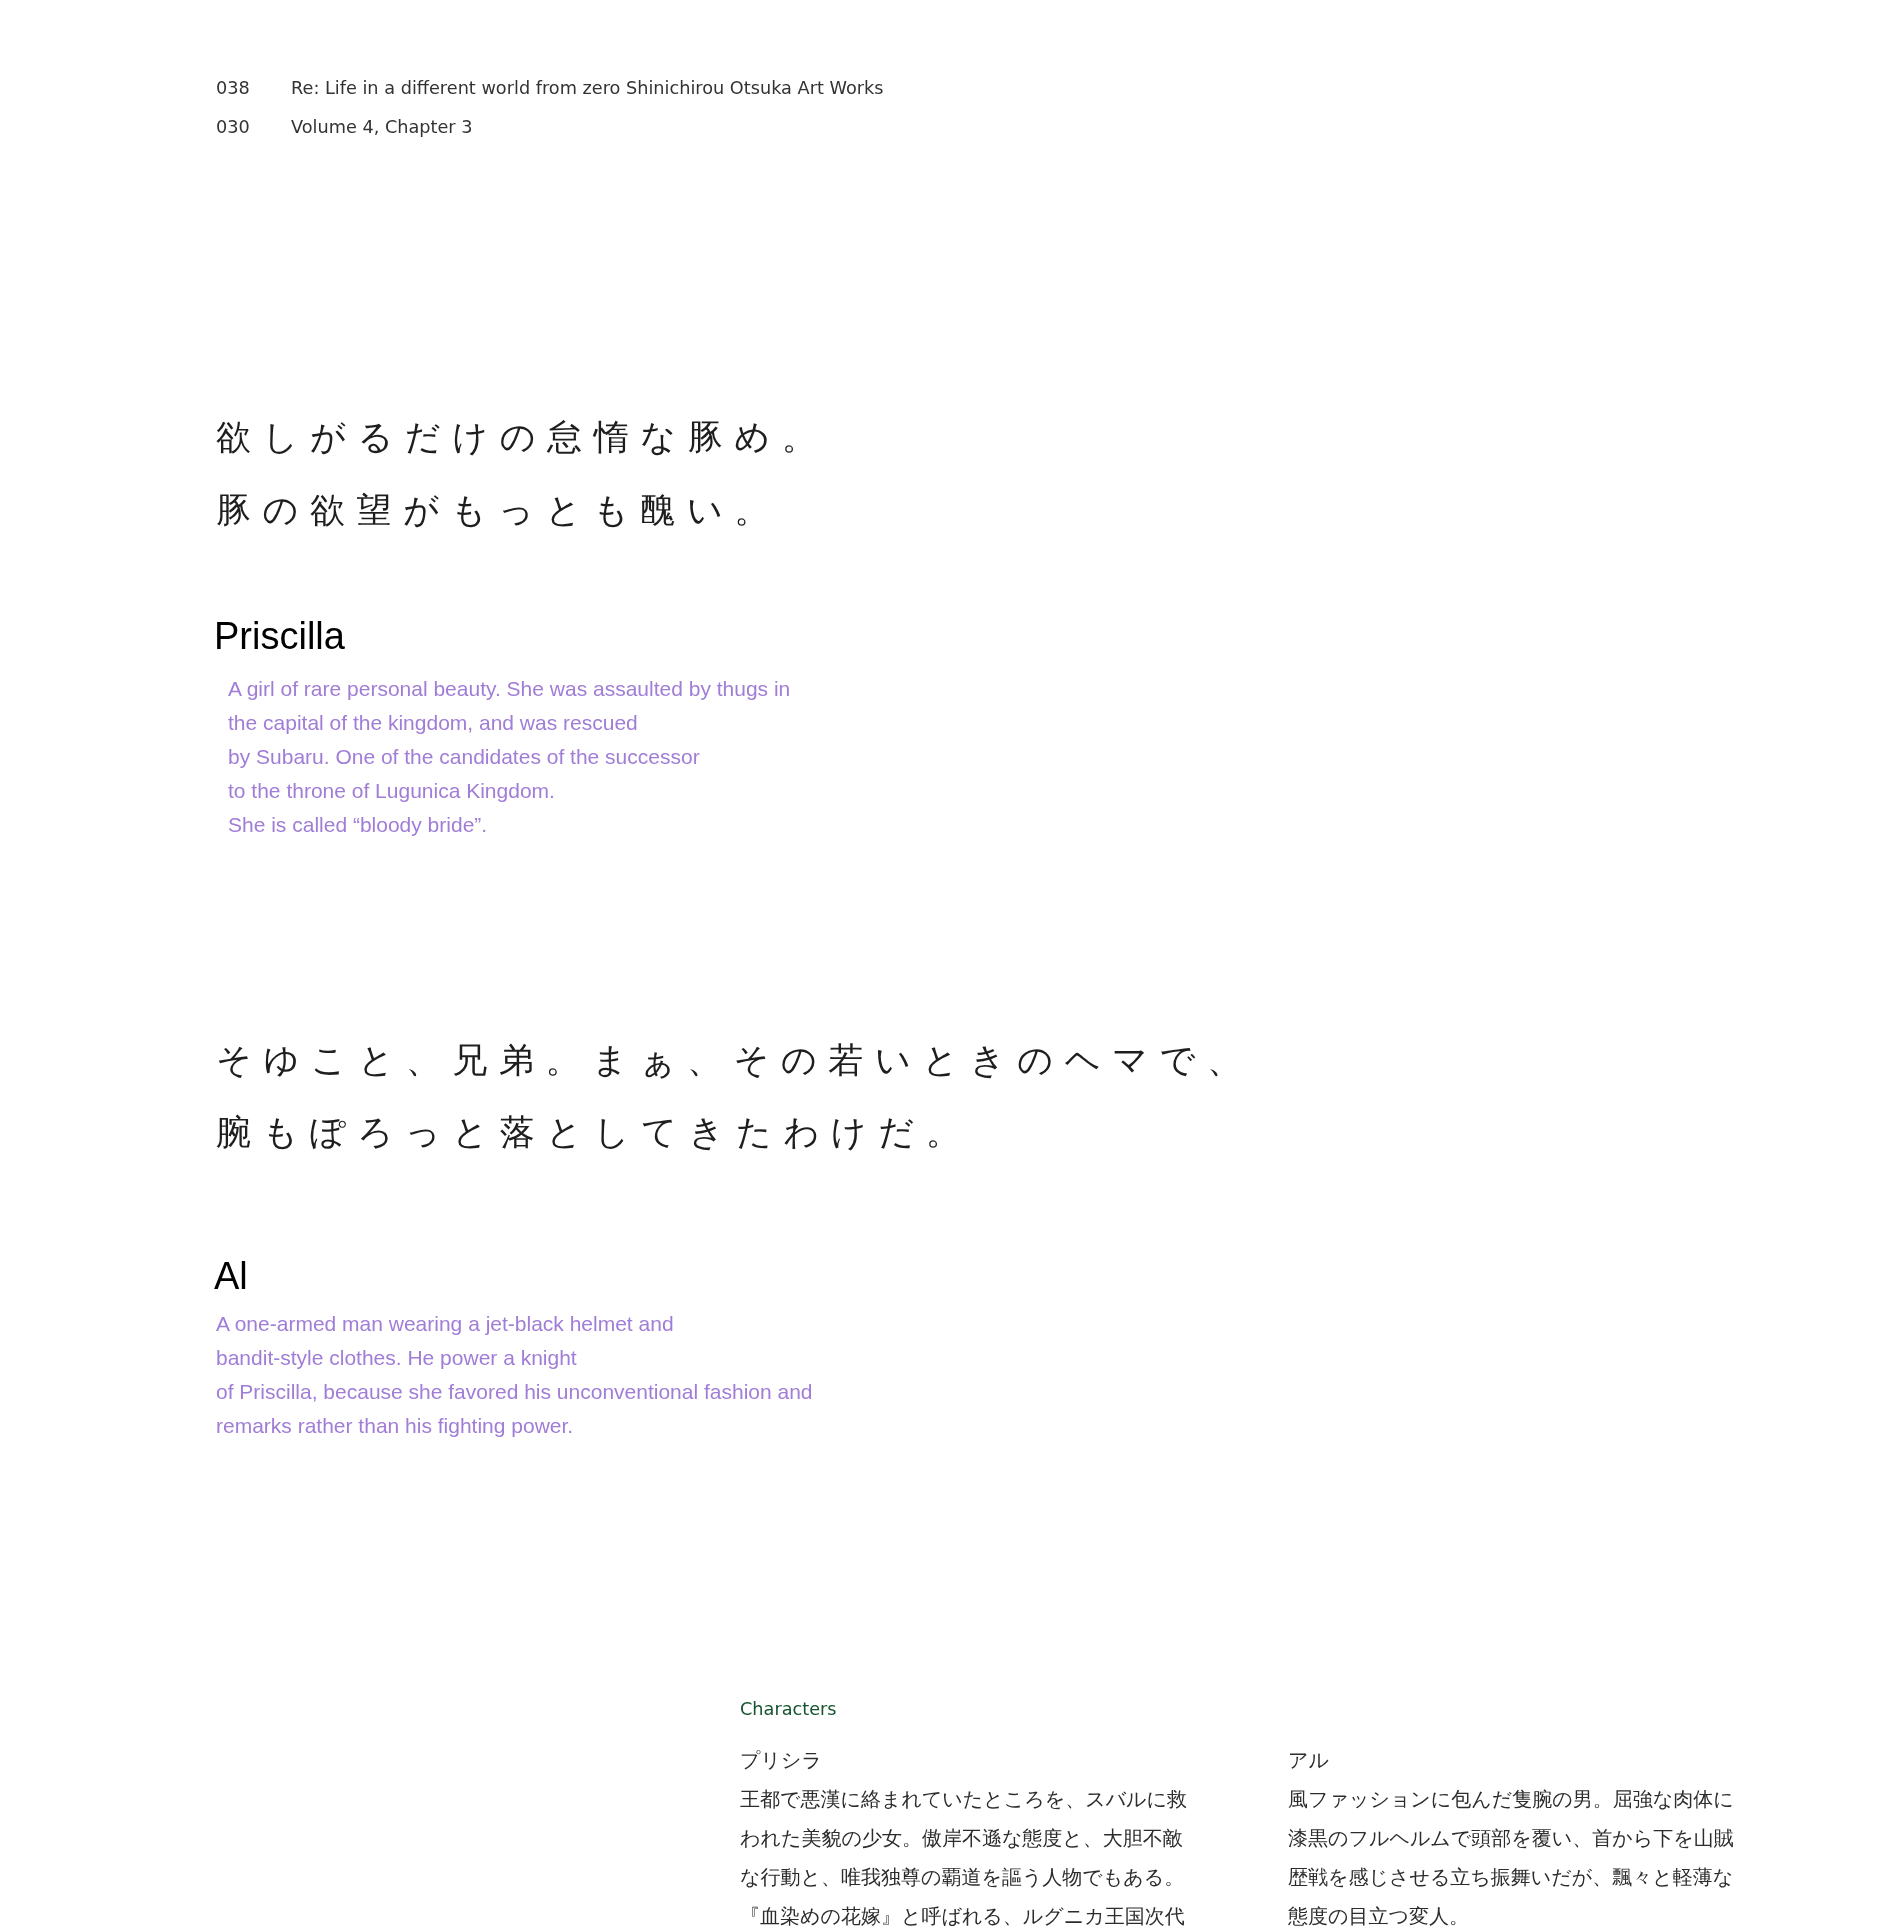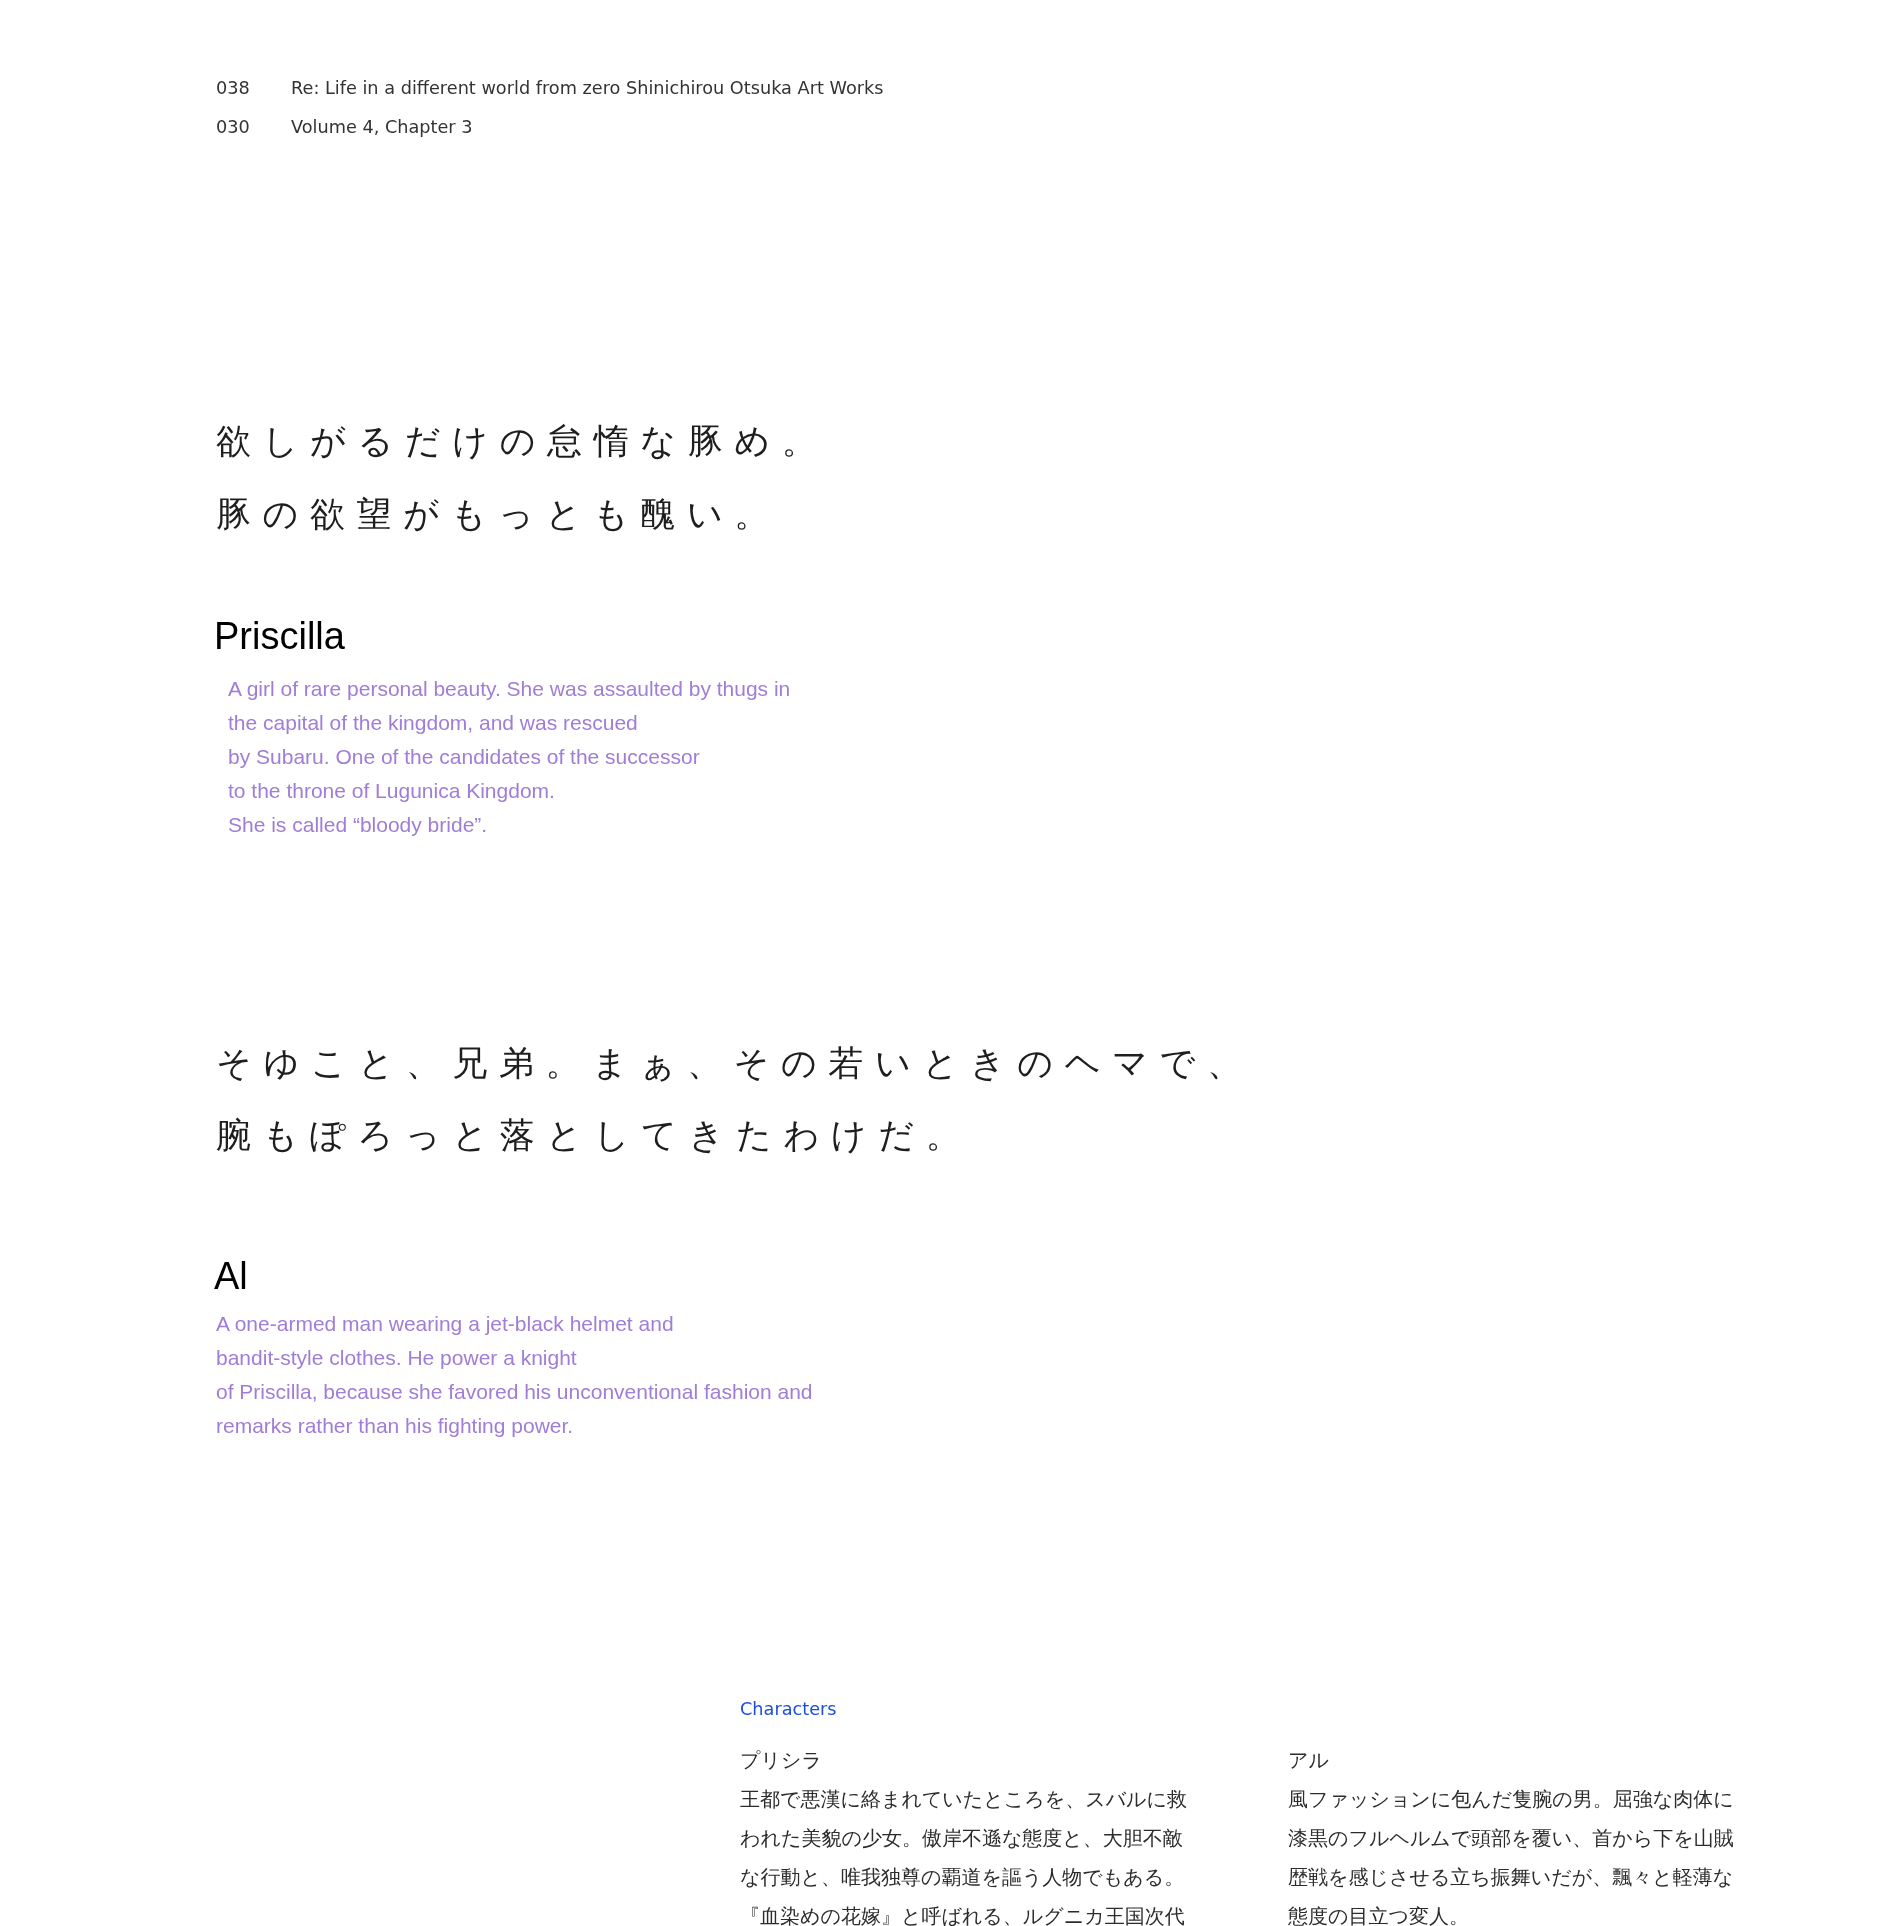--- a/index.html
+++ b/index.html
@@ -17,21 +17,21 @@
   }
   .abs { position: absolute; }
 
   
   .running-header { left: 216px; top: 69px; font-size: 17.7px; line-height: 39px; color: #333; }
   .running-header .row { display: flex; white-space: nowrap; }
   .running-header .pg { width: 75px; }
 
   
   .quote {
-    font-family: Liberation Sans, sans-serif;
+    font-family: Liberation Mono, monospace;
     color: #1e1e1e;
     font-size: 35px;
     letter-spacing: 11.6px;
     line-height: 73px;
     white-space: nowrap;
   }
   .quote-1 { left: 216px; top: 404px; }
   .quote-2 { left: 216px; top: 1027px; line-height: 72px; }
 
   
@@ -49,21 +49,21 @@
     line-height: 34px;
     white-space: nowrap;
   }
   .name-priscilla { left: 214px; top: 615px; }
   .desc-priscilla { left: 228px; top: 672px; }
   .name-al { left: 214px; top: 1255px; }
   .desc-al { left: 216px; top: 1307px; }
 
   
   .section-heading {
-    color: #1d4ed8;
+    color: #14532d;
     font-family: "DejaVu Sans", "Liberation Sans", sans-serif;
     font-size: 17.7px;
     line-height: 23px;
     white-space: nowrap;
   }
   .heading-characters { left: 740px; top: 1698px; }
 
   .jp-block {
     color: #2c2c2c;
     font-family: "DejaVu Serif", "Liberation Serif", serif;

